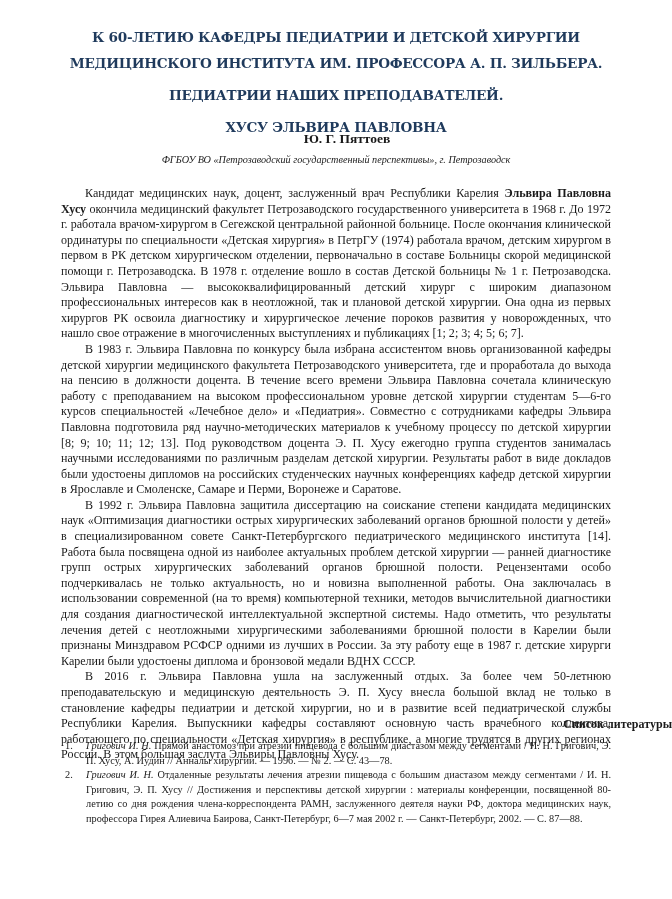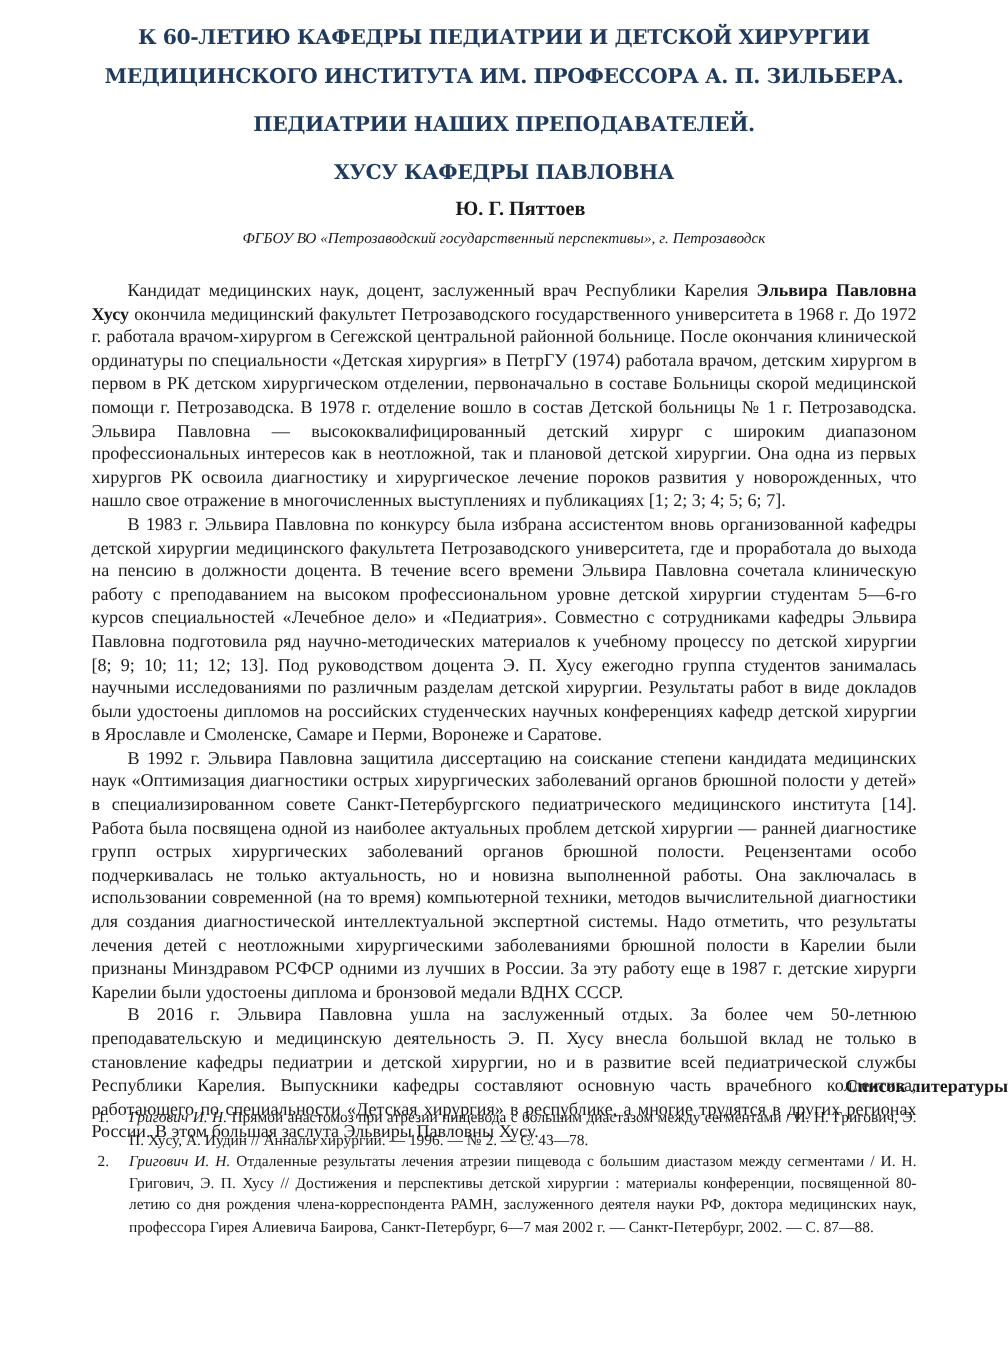--- a/index.html
+++ b/index.html
@@ -1,18 +1,18 @@
 <!DOCTYPE html>
 <html><head>
 <meta charset="utf-8">
 <style>
   html, body { margin:0; padding:0; background:#ffffff; }
   body { width:672px; height:899px; position:relative; overflow:hidden; font-family:"Liberation Serif", serif; color:#1a1a1a; }
   .page { position:absolute; left:0; top:0; width:672px; height:899px; }
-  .title-block { position:absolute; left:0; top:12px; width:672px; text-align:center; color:#1f3a5c; font-family:"DejaVu Serif", serif; font-weight:bold; }
+  .title-block { position:absolute; left:0; top:24px; width:672px; text-align:center; color:#1f3a5c; font-family:"DejaVu Serif", serif; font-weight:bold; }
   .title-line { font-size:13.6px; line-height:26px; letter-spacing:-0.3px; }
   .title-line.gap { margin-top:6px; }
   .author { position:absolute; top:131px; left:11px; width:672px; text-align:center; font-weight:bold; font-size:13.5px; }
   .affil { position:absolute; top:154px; left:0; width:672px; text-align:center; font-style:italic; font-size:10.2px; }
   .body { position:absolute; left:61px; top:186px; width:550px; font-size:12.05px; line-height:15.6px; text-align:justify; }
   .body p { margin:0; text-indent:24px; }
   .refs-title { position:absolute; top:717px; left:0; width:672px; text-align:right; font-weight:bold; font-size:12px; }
   .refs { position:absolute; left:61px; top:739px; width:550px; font-size:10.3px; line-height:14.6px; text-align:justify; }
   .ref { display:flex; }
   .ref .num { width:21px; flex:0 0 21px; padding-left:4px; }
@@ -22,21 +22,21 @@
 </style>
 </head>
 <body>
 
 <div class="page">
 
   <div class="title-block">
     <div class="title-line">К 60-ЛЕТИЮ КАФЕДРЫ ПЕДИАТРИИ И ДЕТСКОЙ ХИРУРГИИ</div>
     <div class="title-line">МЕДИЦИНСКОГО ИНСТИТУТА ИМ. ПРОФЕССОРА А. П. ЗИЛЬБЕРА.</div>
     <div class="title-line gap">ПЕДИАТРИИ НАШИХ ПРЕПОДАВАТЕЛЕЙ.</div>
-    <div class="title-line gap">ХУСУ КАФЕДРЫ ПАВЛОВНА</div>
+    <div class="title-line gap">ХУСУ ЭЛЬВИРА ПАВЛОВНА</div>
   </div>
 
   <div class="author">Ю. Г. Пяттоев</div>
   <div class="affil">ФГБОУ ВО «Петрозаводский государственный перспективы», г. Петрозаводск</div>
 
   <div class="body">
     <p><span>Кандидат медицинских наук, доцент, заслуженный врач Республики Карелия </span><b>Эльвира Павловна Хусу</b><span> окончила медицинский факультет Петрозаводского государственного университета в 1968 г. До 1972 г. работала врачом-хирургом в Сегежской центральной районной больнице. После окончания клинической ординатуры по специальности «Детская хирургия» в ПетрГУ (1974) работала врачом, детским хирургом в первом в РК детском хирургическом отделении, первоначально в составе Больницы скорой медицинской помощи г. Петрозаводска. В 1978 г. отделение вошло в состав Детской больницы № 1 г. Петрозаводска. Эльвира Павловна — высококвалифицированный детский хирург с широким диапазоном профессиональных интересов как в неотложной, так и плановой детской хирургии. Она одна из первых хирургов РК освоила диагностику и хирургическое лечение пороков развития у новорожденных, что нашло свое отражение в многочисленных выступлениях и публикациях [1; 2; 3; 4; 5; 6; 7].</span></p>
     <p>В 1983 г. Эльвира Павловна по конкурсу была избрана ассистентом вновь организованной кафедры детской хирургии медицинского факультета Петрозаводского университета, где и проработала до выхода на пенсию в должности доцента. В течение всего времени Эльвира Павловна сочетала клиническую работу с преподаванием на высоком профессиональном уровне детской хирургии студентам 5—6-го курсов специальностей «Лечебное дело» и «Педиатрия». Совместно с сотрудниками кафедры Эльвира Павловна подготовила ряд научно-методических материалов к учебному процессу по детской хирургии [8; 9; 10; 11; 12; 13]. Под руководством доцента Э. П. Хусу ежегодно группа студентов занималась научными исследованиями по различным разделам детской хирургии. Результаты работ в виде докладов были удостоены дипломов на российских студенческих научных конференциях кафедр детской хирургии в Ярославле и Смоленске, Самаре и Перми, Воронеже и Саратове.</p>
     <p>В 1992 г. Эльвира Павловна защитила диссертацию на соискание степени кандидата медицинских наук «Оптимизация диагностики острых хирургических заболеваний органов брюшной полости у детей» в специализированном совете Санкт-Петербургского педиатрического медицинского института [14]. Работа была посвящена одной из наиболее актуальных проблем детской хирургии — ранней диагностике групп острых хирургических заболеваний органов брюшной полости. Рецензентами особо подчеркивалась не только актуальность, но и новизна выполненной работы. Она заключалась в использовании современной (на то время) компьютерной техники, методов вычислительной диагностики для создания диагностической интеллектуальной экспертной системы. Надо отметить, что результаты лечения детей с неотложными хирургическими заболеваниями брюшной полости в Карелии были признаны Минздравом РСФСР одними из лучших в России. За эту работу еще в 1987 г. детские хирурги Карелии были удостоены диплома и бронзовой медали ВДНХ СССР.</p>
     <p>В 2016 г. Эльвира Павловна ушла на заслуженный отдых. За более чем 50-летнюю преподавательскую и медицинскую деятельность Э. П. Хусу внесла большой вклад не только в становление кафедры педиатрии и детской хирургии, но и в развитие всей педиатрической службы Республики Карелия. Выпускники кафедры составляют основную часть врачебного коллектива, работающего по специальности «Детская хирургия» в республике, а многие трудятся в других регионах России. В этом большая заслута Эльвиры Павловны Хусу.</p>

